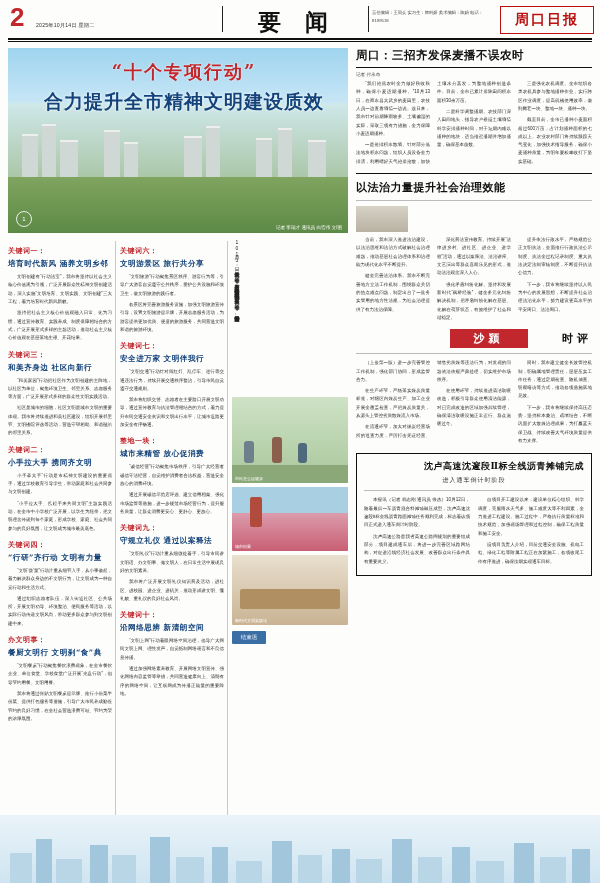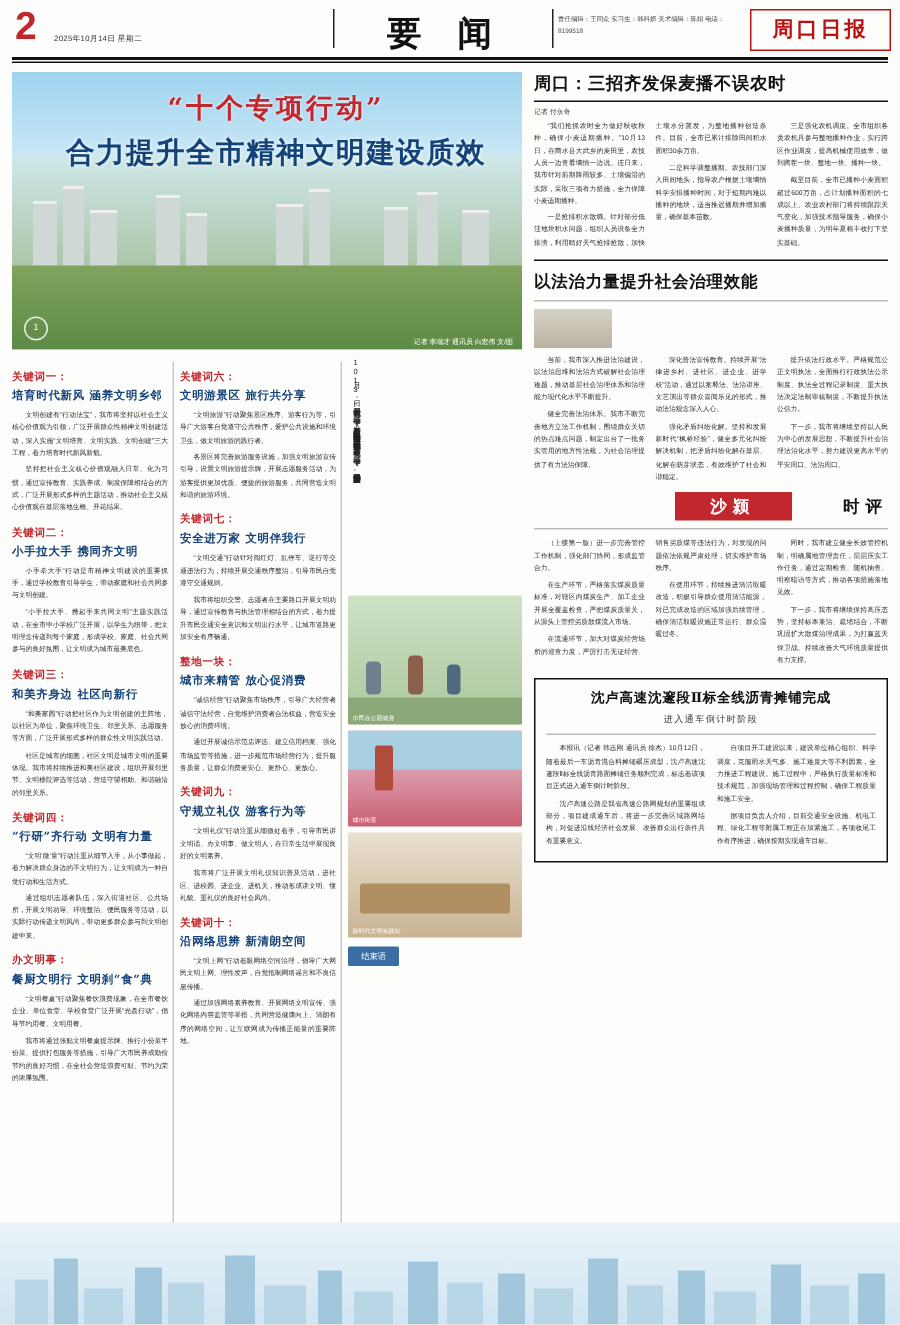--- a/index.html
+++ b/index.html
@@ -67,21 +67,21 @@
   .rule-t{height:1px;background:#111;}
   .rule-thin{height:1px;background:#bbb;}
   .two-col{column-count:3;column-gap:7px;}
   .two-col2{column-count:2;column-gap:8px;}
 
   .stamp{display:inline-block;background:#c1272d;color:#fff;font-size:11px;font-weight:bold;padding:2px 24px;letter-spacing:4px;font-family:"DejaVu Serif","Liberation Serif",serif;}
   .stamp-wrap{text-align:right;}
   .stamp-wrap .st2{display:inline-block;margin-left:6px;font-size:11px;font-weight:bold;color:#111;letter-spacing:4px;font-family:"DejaVu Serif","Liberation Serif",serif;padding-left:24px;}
 
   .boxed{border:1px solid #111;padding:6px 7px;}
-  .boxtitle{font-size:9px;font-weight:bold;text-align:center;color:#111;font-family:"DejaVu Serif","Liberation Serif",serif;letter-spacing:.5px;}
+  .boxtitle{font-size:9px;font-weight:bold;text-align:right;color:#111;font-family:"DejaVu Serif","Liberation Serif",serif;letter-spacing:.5px;}
   .boxsub{font-size:6px;text-align:center;color:#333;margin-top:3px;letter-spacing:1px;}
 
   .thumb{height:26px;background:linear-gradient(#d7d2c6,#b9b2a3);margin-bottom:4px;}
 
   
   .band{position:absolute;left:0;bottom:0;width:600px;height:68px;background:linear-gradient(#eaf3f9,#cfe5f1);}
   .band .sil{position:absolute;bottom:0;background:#b9d6e6;}
   .band .sil2{position:absolute;bottom:0;background:#a2c7dc;}
 </style>
 </head>
@@ -136,36 +136,36 @@
       <div class="sub s1">
         <div>
           <div class="kw">关键词一：</div>
           <div class="kw2">培育时代新风 涵养文明乡邻</div>
           <div class="body">
             <p>文明创建有“行动法宝”，我市将坚持以社会主义核心价值观为引领，广泛开展群众性精神文明创建活动，深入实施“文明培育、文明实践、文明创建”三大工程，着力培育时代新风新貌。</p>
             <p>坚持把社会主义核心价值观融入日常、化为习惯，通过宣传教育、实践养成、制度保障相结合的方式，广泛开展形式多样的主题活动，推动社会主义核心价值观在基层落地生根、开花结果。</p>
           </div>
         </div>
         <div>
+          <div class="kw">关键词三：</div>
+          <div class="kw2">和美齐身边 社区向新行</div>
+          <div class="body">
+            <p>“和美家园”行动把社区作为文明创建的主阵地，以社区为单位，聚焦环境卫生、邻里关系、志愿服务等方面，广泛开展形式多样的群众性文明实践活动。</p>
+            <p>社区是城市的细胞，社区文明是城市文明的重要体现。我市将持续推进和美社区建设，组织开展邻里节、文明楼院评选等活动，营造守望相助、和谐融洽的邻里关系。</p>
+          </div>
+        </div>
+        <div>
           <div class="kw">关键词二：</div>
           <div class="kw2">小手拉大手 携同齐文明</div>
           <div class="body">
             <p>小手牵大手“行动是市精神文明建设的重要抓手，通过学校教育引导学生，带动家庭和社会共同参与文明创建。</p>
             <p>“小手拉大手、携起手来共同文明”主题实践活动，在全市中小学校广泛开展，以学生为纽带，把文明理念传递到每个家庭，形成学校、家庭、社会共同参与的良好氛围，让文明成为城市最美底色。</p>
           </div>
         </div>
         <div>
-          <div class="kw">关键词三：</div>
-          <div class="kw2">和美齐身边 社区向新行</div>
-          <div class="body">
-            <p>“和美家园”行动把社区作为文明创建的主阵地，以社区为单位，聚焦环境卫生、邻里关系、志愿服务等方面，广泛开展形式多样的群众性文明实践活动。</p>
-            <p>社区是城市的细胞，社区文明是城市文明的重要体现。我市将持续推进和美社区建设，组织开展邻里节、文明楼院评选等活动，营造守望相助、和谐融洽的邻里关系。</p>
-          </div>
-        </div>
-        <div>
           <div class="kw">关键词四：</div>
           <div class="kw2">“行研”齐行动 文明有力量</div>
           <div class="body">
             <p>“文明‘微’量”行动注重从细节入手，从小事做起，着力解决群众身边的不文明行为，让文明成为一种自觉行动和生活方式。</p>
             <p>通过组织志愿者队伍，深入街道社区、公共场所，开展文明劝导、环境整治、便民服务等活动，以实际行动传递文明风尚，带动更多群众参与到文明创建中来。</p>
           </div>
         </div>
         <div>
           <div class="kw">办文明事：</div>
           <div class="kw2">餐厨文明行 文明刹“食”典</div>
@@ -196,21 +196,21 @@
         <div>
           <div class="kw">整地一块：</div>
           <div class="kw2">城市来精管 放心促消费</div>
           <div class="body">
             <p>“诚信经营”行动聚焦市场秩序，引导广大经营者诚信守法经营，自觉维护消费者合法权益，营造安全放心的消费环境。</p>
             <p>通过开展诚信示范店评选、建立信用档案、强化市场监管等措施，进一步规范市场经营行为，提升服务质量，让群众消费更安心、更舒心、更放心。</p>
           </div>
         </div>
         <div>
           <div class="kw">关键词九：</div>
-          <div class="kw2">守规立礼仪 游客行为等</div>
+          <div class="kw2">守规立礼仪 通过以案释法</div>
           <div class="body">
             <p>“文明礼仪”行动注重从细微处着手，引导市民讲文明话、办文明事、做文明人，在日常生活中展现良好的文明素养。</p>
             <p>我市将广泛开展文明礼仪知识普及活动，进社区、进校园、进企业、进机关，推动形成讲文明、懂礼貌、重礼仪的良好社会风尚。</p>
           </div>
         </div>
         <div>
           <div class="kw">关键词十：</div>
           <div class="kw2">沿网络思辨 新清朗空间</div>
           <div class="body">
             <p>“文明上网”行动着眼网络空间治理，倡导广大网民文明上网、理性发声，自觉抵制网络谣言和不良信息传播。</p>

